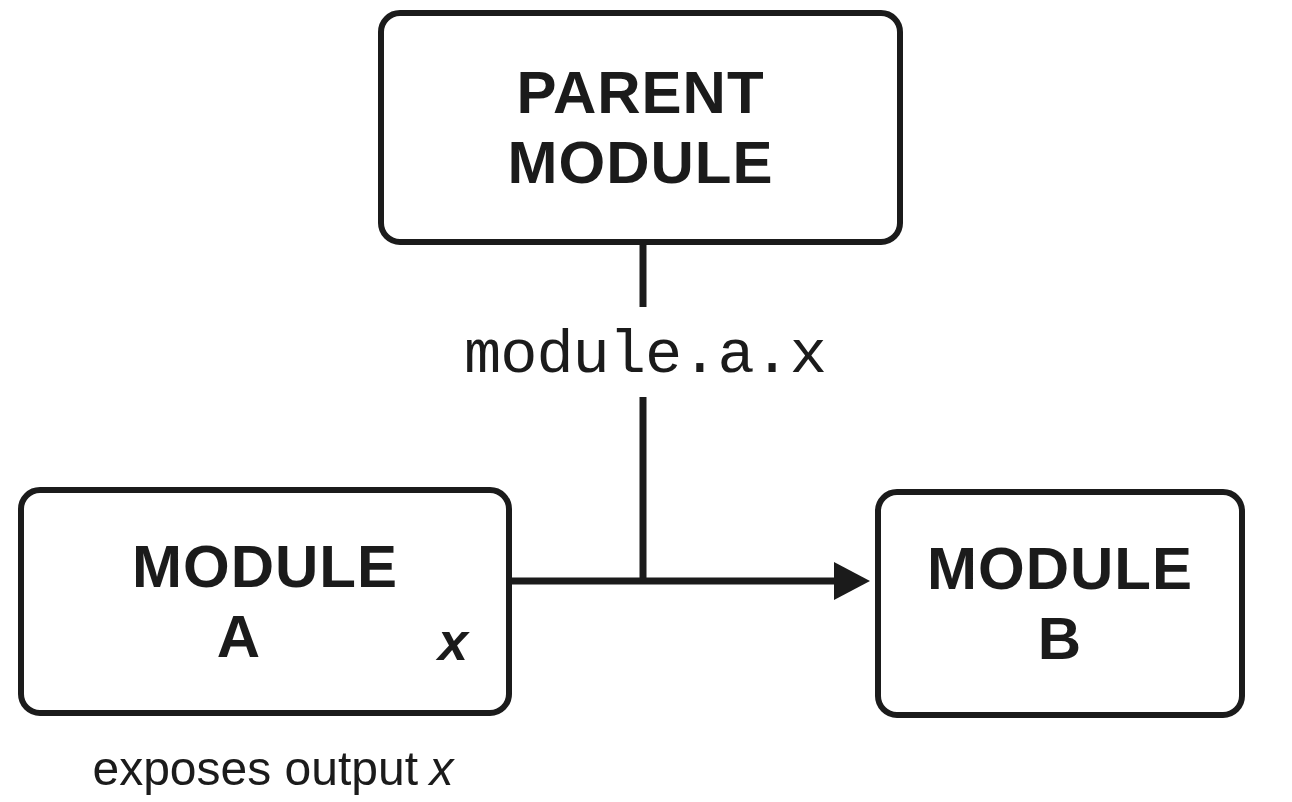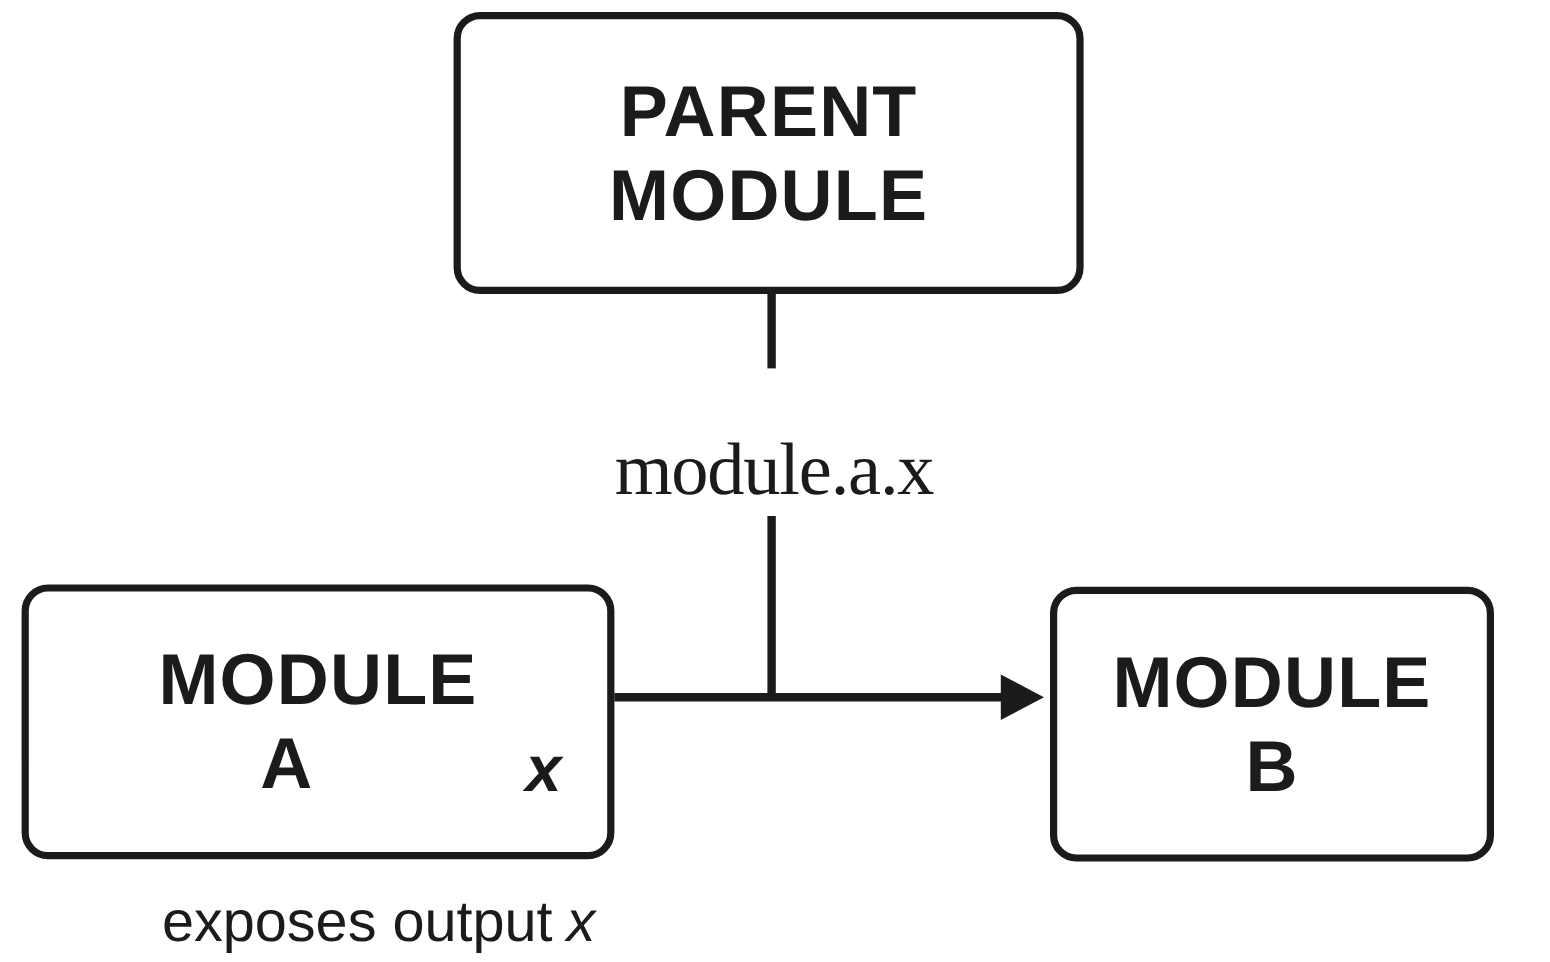--- a/index.html
+++ b/index.html
@@ -57,42 +57,41 @@
     line-height: 60px;
     font-style: italic;
     font-weight: 600;
     color: var(--ink);
   }
   .edge-label {
     position: absolute;
     left: 645px;
     top: 318px;
     transform: translateX(-50%);
-    font-family: Liberation Serif, serif;
+    font-family: Liberation Mono, monospace;
     font-size: 62px;
     line-height: 76px;
     font-weight: 500;
     letter-spacing: -1px;
     color: var(--ink);
     background: var(--bg);
     white-space: nowrap;
     padding: 0 4px;
-    margin-top: 36px;
   }
   .caption {
     position: absolute;
     top: 740px;
     font-size: 48px;
     line-height: 58px;
     font-weight: 400;
     color: var(--ink);
     text-align: center;
     white-space: nowrap;
   }
-  .caption-a { left: 2px;  width: 494px; text-align: right; }
+  .caption-a { left: 26px;  width: 494px; }
   .caption-b { left: 875px; width: 370px; }
   .caption .var {
     font-style: italic;
     margin-left: 0.24em;
   }
 </style>
 </head>
 <body>
 
 <div class="canvas">

